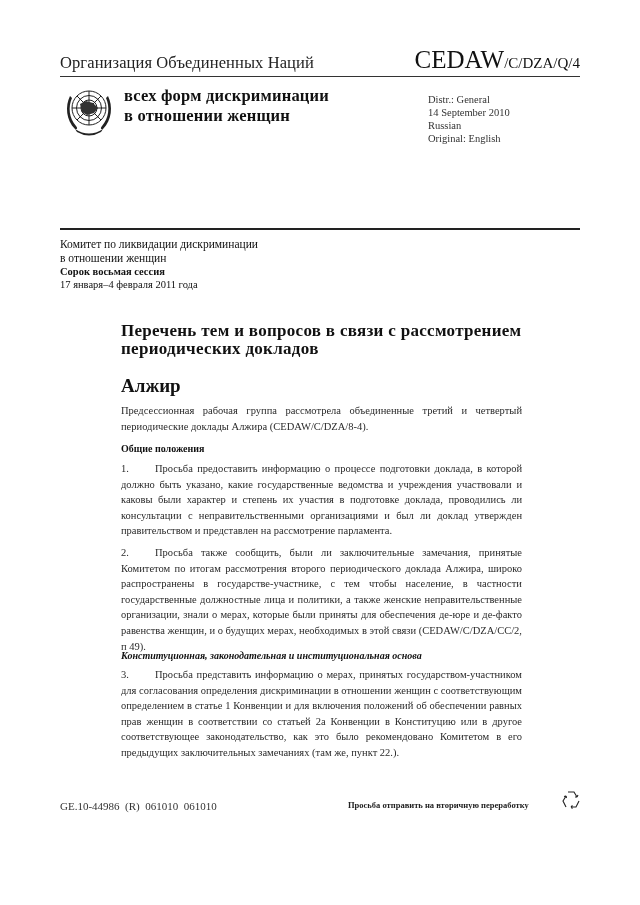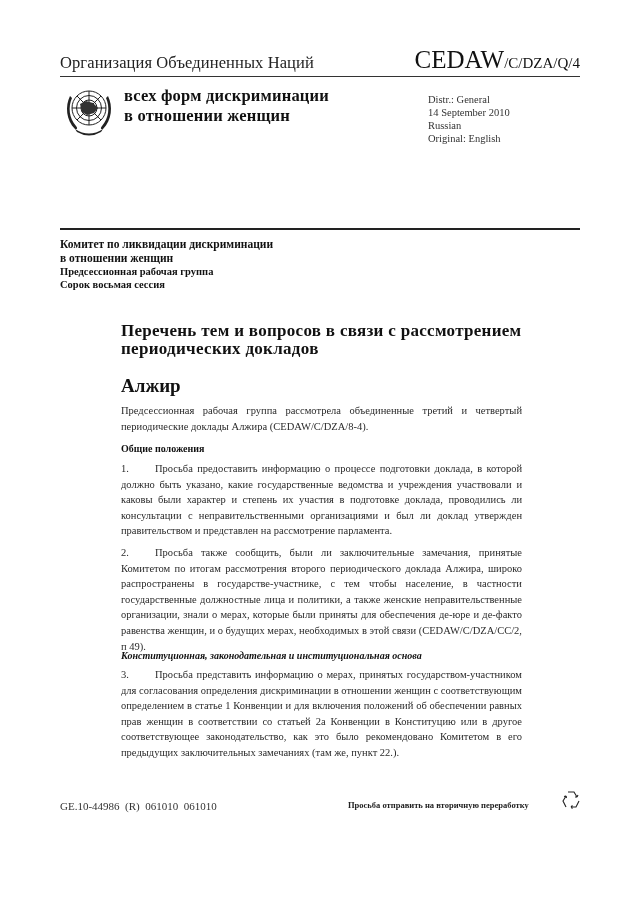--- a/index.html
+++ b/index.html
@@ -8,21 +8,21 @@
   .org-name { left:60px; top:53px; font-size:16.5px; color:#222; letter-spacing:0.1px; }
   .symbol { right:60px; top:46px; white-space:nowrap; color:#111; }
   .symbol .main { font-size:25px; }
   .symbol .sub { font-size:15px; }
   .rule-top { left:60px; top:76px; width:520px; height:0; border-top:1.2px solid #333; }
   .logo { left:63px; top:82px; width:52px; height:58px; }
   .conv-title { left:124px; top:86px; font-size:16.5px; font-weight:bold; line-height:20px; color:#111; letter-spacing:0.2px; }
   .distr { left:428px; top:93px; font-size:10.5px; line-height:13px; color:#333; }
   .rule-mid { left:60px; top:228px; width:520px; height:0; border-top:2.5px solid #222; }
   .committee { left:60px; top:237px; font-size:11.5px; line-height:14px; color:#111; }
-  .committee .b { font-weight:bold; }
+  .committee .b { font-weight:normal; }
   .committee .sb { font-weight:bold; font-size:10.5px; line-height:13px; }
   .committee .r { font-size:10.5px; line-height:13px; }
   .doc-title { left:121px; top:322px; font-size:17px; font-weight:bold; line-height:18px; color:#111; letter-spacing:0.3px; }
   .country { left:121px; top:375px; font-size:19px; font-weight:bold; color:#111; }
   .body { left:121px; width:401px; font-size:10.5px; line-height:15.6px; color:#2a2a2a; text-align:justify; }
   .intro { top:403px; }
   .h-sec { left:121px; font-size:10px; font-weight:bold; color:#111; }
   .h1 { top:443px; }
   .h2 { top:650px;font-style:italic; }
   .p1 { top:461px; }
@@ -71,22 +71,22 @@
   <div>14 September 2010</div>
   <div>Russian</div>
   <div>Original: English</div>
 </div>
 
 <div class="abs rule-mid"></div>
 
 <div class="abs committee">
   <div class="b">Комитет по ликвидации дискриминации</div>
   <div class="b">в отношении женщин</div>
-  <div class="sb">Предсессионная рабочая группа</div>
   <div class="sb">Сорок восьмая сессия</div>
+  <div class="r">17 января–4 февраля 2011 года</div>
 </div>
 
 <div class="abs doc-title">
   <div>Перечень тем и вопросов в связи с рассмотрением</div>
   <div>периодических докладов</div>
 </div>
 
 <div class="abs country">Алжир</div>
 
 <div class="abs body intro">Предсессионная рабочая группа рассмотрела объединенные третий и четвертый периодические доклады Алжира (CEDAW/C/DZA/8-4).</div>

